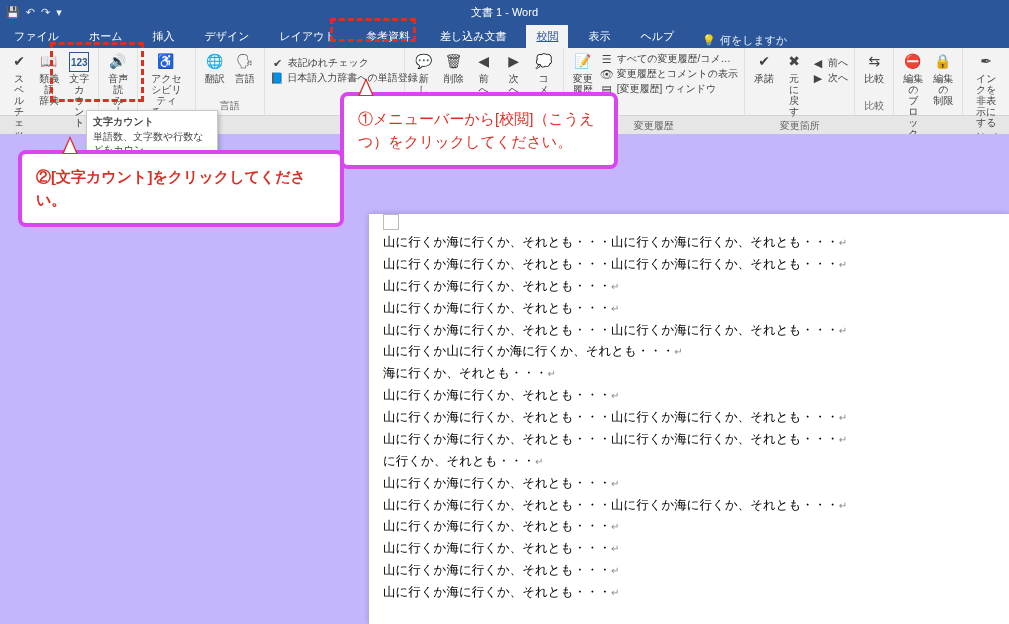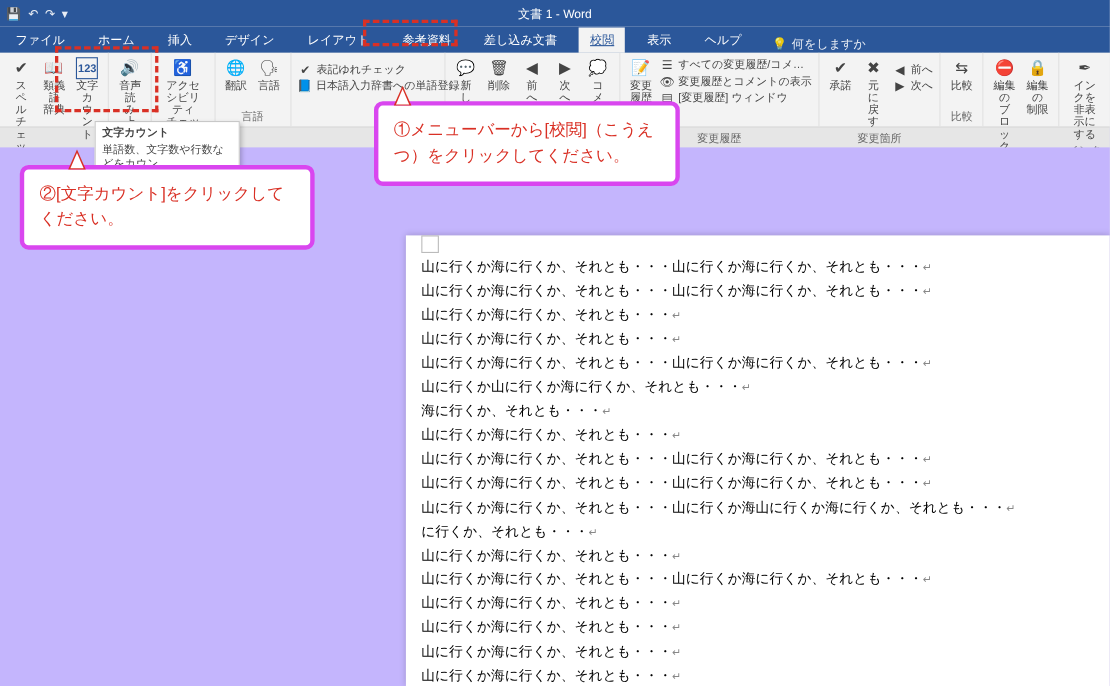--- a/index.html
+++ b/index.html
@@ -268,38 +268,37 @@
   <div>単語数、文字数や行数などをカウン</div>
 </div>
 
 <div class="dashbox" style="top:42px; left:50px; width:94px; height:60px;"></div>
 <div class="dashbox" style="top:18px; left:330px; width:86px; height:24px;"></div>
 
 <div class="callout" style="top:92px; left:340px; width:278px;">
   <div class="arrow-up"></div>
   <span>①メニューバーから[校閲]（こうえつ）をクリックしてください。</span>
 </div>
-<div class="callout" style="top:150px; left:18px; width:268px;">
+<div class="callout" style="top:150px; left:18px; width:326px;font-weight:bold;">
   <div class="arrow-up" style="left:40px;"></div>
   <span>②[文字カウント]をクリックしてください。</span>
 </div>
 
 <div class="doc-area">
   <div class="page" id="page">
       <div class="pg-line">山に行くか海に行くか、それとも・・・山に行くか海に行くか、それとも・・・<span class="ret">↵</span></div>
       <div class="pg-line">山に行くか海に行くか、それとも・・・山に行くか海に行くか、それとも・・・<span class="ret">↵</span></div>
       <div class="pg-line">山に行くか海に行くか、それとも・・・<span class="ret">↵</span></div>
       <div class="pg-line">山に行くか海に行くか、それとも・・・<span class="ret">↵</span></div>
       <div class="pg-line">山に行くか海に行くか、それとも・・・山に行くか海に行くか、それとも・・・<span class="ret">↵</span></div>
       <div class="pg-line">山に行くか山に行くか海に行くか、それとも・・・<span class="ret">↵</span></div>
       <div class="pg-line">海に行くか、それとも・・・<span class="ret">↵</span></div>
       <div class="pg-line">山に行くか海に行くか、それとも・・・<span class="ret">↵</span></div>
       <div class="pg-line">山に行くか海に行くか、それとも・・・山に行くか海に行くか、それとも・・・<span class="ret">↵</span></div>
       <div class="pg-line">山に行くか海に行くか、それとも・・・山に行くか海に行くか、それとも・・・<span class="ret">↵</span></div>
-      <div class="pg-line">山に行くか海に行くか、それとも・・・山に行くか海山に行くか海に行くか、それとも・・・<span class="ret">↵</span></div>
       <div class="pg-line">に行くか、それとも・・・<span class="ret">↵</span></div>
       <div class="pg-line">山に行くか海に行くか、それとも・・・<span class="ret">↵</span></div>
       <div class="pg-line">山に行くか海に行くか、それとも・・・山に行くか海に行くか、それとも・・・<span class="ret">↵</span></div>
       <div class="pg-line">山に行くか海に行くか、それとも・・・<span class="ret">↵</span></div>
       <div class="pg-line">山に行くか海に行くか、それとも・・・<span class="ret">↵</span></div>
       <div class="pg-line">山に行くか海に行くか、それとも・・・<span class="ret">↵</span></div>
       <div class="pg-line">山に行くか海に行くか、それとも・・・<span class="ret">↵</span></div>
     </div>
 </div>
 

